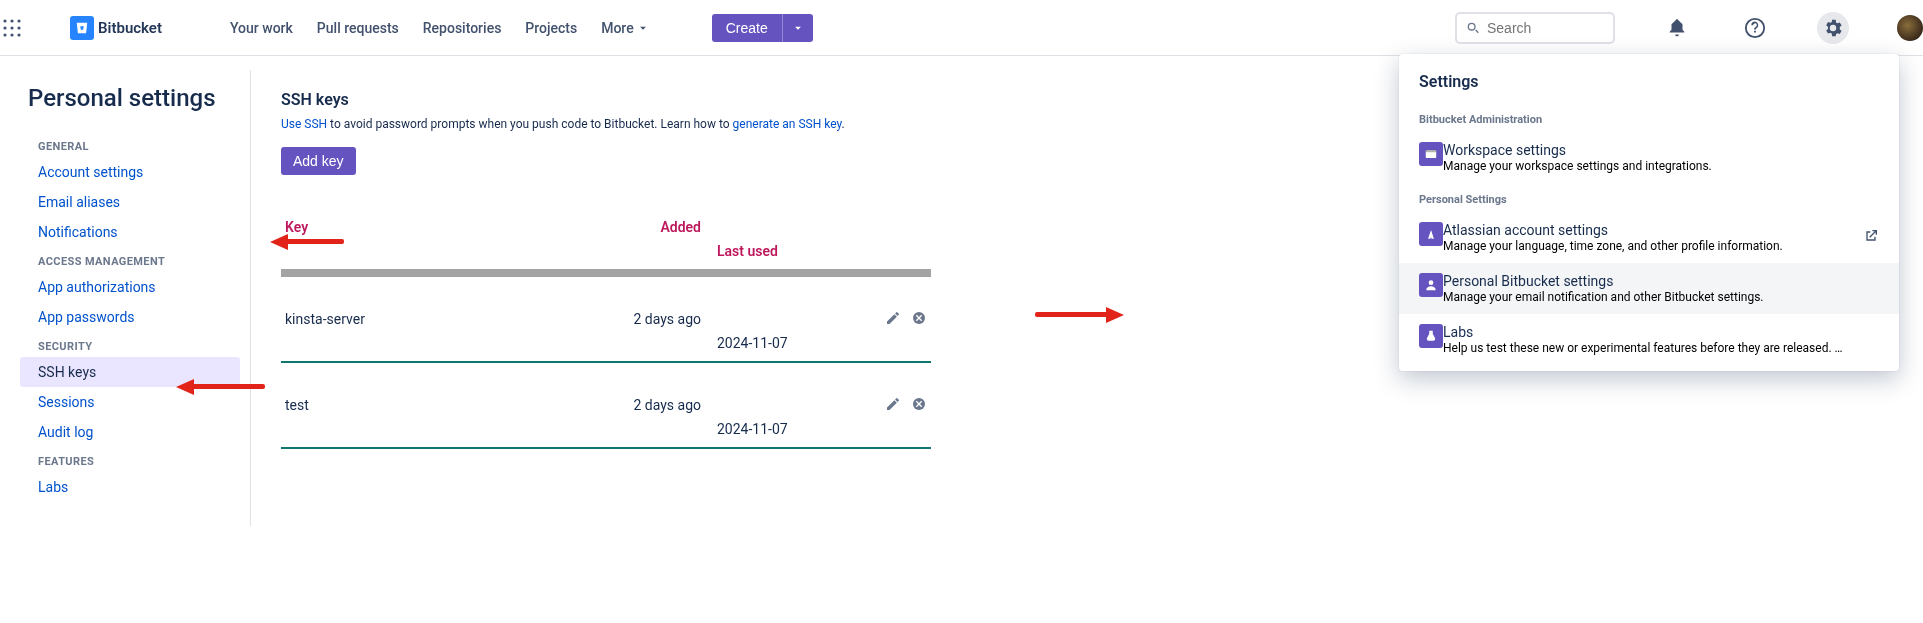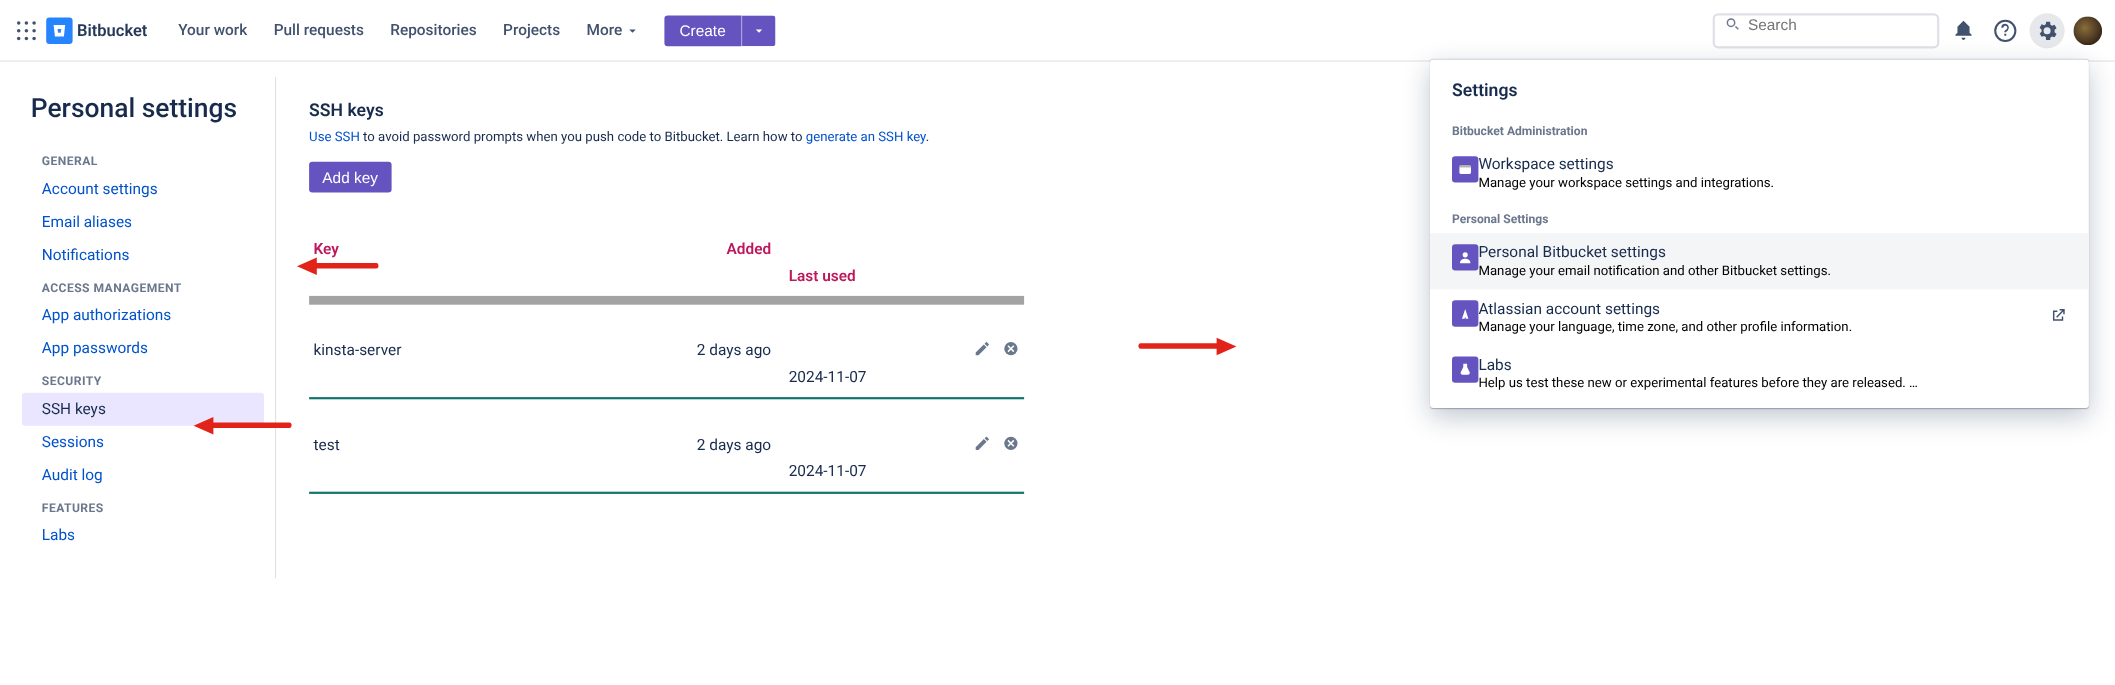--- a/index.html
+++ b/index.html
@@ -1,31 +1,31 @@
 <!DOCTYPE html>
 <html><head>
 <meta charset="utf-8">
 <style>
 * { margin:0; padding:0; box-sizing:border-box; }
 body { font-family:-apple-system,BlinkMacSystemFont,"Segoe UI",Roboto,sans-serif; font-size:14px; color:#172B4D; background:#fff; }
 
 
-.topnav { display:flex; align-items:center; height:56px; padding:0 12px; border-bottom:1px solid #dfe1e6; }
+.topnav { display:flex; align-items:center; height:56px; padding:0 0; border-bottom:1px solid #dfe1e6;gap:40px; }
 .app-switcher { width:24px; height:24px; display:flex; align-items:center; justify-content:center; cursor:pointer; color:#42526E; border-radius:3px; }
 .brand { display:flex; align-items:center; gap:4px; margin:0 8px 0 6px; cursor:pointer; }
 .brand-logo { width:24px; height:24px; background:#2684FF; border-radius:3px; display:flex; align-items:center; justify-content:center; color:#fff; font-weight:bold; font-size:13px; }
 .brand-name { font-weight:600; font-size:15px; color:#253858; }
 .nav-links { display:flex; align-items:center; gap:4px; margin-left:10px; }
 .nav-link { padding:8px 10px; color:#42526E; font-weight:500; cursor:pointer; border-radius:3px; }
 .nav-link.more { display:flex; align-items:center; gap:2px; }
 .create-grp { display:flex; margin-left:12px; }
 .create-btn { background:#6554C0; color:#fff; border:none; padding:6px 14px; border-radius:3px 0 0 3px; font-weight:500; cursor:pointer; font-size:14px; }
 .create-caret { background:#6554C0; color:#fff; border:none; border-left:1px solid rgba(255,255,255,.3); padding:0 8px; border-radius:0 3px 3px 0; cursor:pointer; display:flex; align-items:center; }
 .nav-spacer { flex:1; }
-.search-box { display:flex; align-items:flex-start; width:206px; height:32px; border:2px solid #dfe1e6; border-radius:5px; padding:0 8px; background:#fff; color:#6B778C; }
+.search-box { display:flex; align-items:center; width:160px; height:32px; border:2px solid #dfe1e6; border-radius:5px; padding:0 8px; background:#fff; color:#6B778C; }
 .search-box svg { flex-shrink:0; }
 .search-box input { border:none; outline:none; background:none; margin-left:6px; width:100%; font-size:14px; color:#172B4D; }
 .nav-icon { width:32px; height:32px; display:flex; align-items:center; justify-content:center; margin-left:6px; cursor:pointer; border-radius:50%; color:#42526E; }
 .nav-icon.active { background:#e6e8ec; color:#42526E; }
 .avatar { width:26px; height:26px; border-radius:50%; background:#333; margin-left:8px; cursor:pointer; background-image:radial-gradient(circle at 40% 40%,#8a6d3b 0%,#3a2a1a 70%); }
 
 
 .body { display:flex; position:relative; }
 .sidebar { width:250px; flex-shrink:0; padding:24px 10px 24px 20px; }
 .page-title { font-size:24px; font-weight:500; color:#172B4D; margin:4px 0 20px 8px; }
@@ -42,21 +42,21 @@
 .keys-table { width:650px; max-width:820px; }
 .kt-row { display:flex; align-items:center; border-bottom:2px solid #0f766e; padding:10px 4px; font-size:14px; }
 .kt-row.head { font-weight:600; color:#be185d; border-bottom:8px solid #a3a3a3; }
 .kt-key { flex:1; }
 .kt-added { width:120px; text-align:right; padding-right:16px; }
 .kt-used { width:140px;margin-top:48px; }
 .kt-actions { width:70px; display:flex; gap:10px; justify-content:flex-end; color:#6B778C; }
 .kt-actions span { cursor:pointer; }
 
 
-.settings-dd { position:absolute; top:-2px; right:24px; width:599px; background:#fff; border-radius:3px; box-shadow:0 8px 24px rgba(9,30,66,.25),0 0 1px rgba(9,30,66,.3); padding:18px 0 6px; z-index:10; }
+.settings-dd { position:absolute; top:-2px; right:24px; width:500px; background:#fff; border-radius:3px; box-shadow:0 8px 24px rgba(9,30,66,.25),0 0 1px rgba(9,30,66,.3); padding:18px 0 6px; z-index:10; }
 .dd-title { font-size:16px; font-weight:600; color:#172B4D; padding:0 20px 12px; }
 .dd-heading { font-size:11px; font-weight:700; color:#6B778C; padding:10px 20px 6px; }
 .dd-item { display:flex; align-items:flex-start; padding:10px 20px; cursor:pointer; }
 .dd-item.highlight { background:#f4f5f7; }
 .dd-icon { width:24px; height:24px; background:#6554C0; border-radius:3px; flex-shrink:0; display:flex; align-items:center; justify-content:center; color:#fff; }
 .dd-text { flex:1; min-width:0; }
 .dd-text .t { font-size:14px; color:#172B4D; font-weight:400; }
 .dd-text .d { font-size:12px; color:#000000; margin-top:1px; white-space:nowrap; overflow:hidden; text-overflow:ellipsis; }
 .dd-ext { color:#42526E; flex-shrink:0; align-self:center; }
 
@@ -218,46 +218,46 @@
               <rect x="3" y="5" width="18" height="14" rx="2"></rect>
               <rect x="3" y="5" width="18" height="4" fill="rgba(0,0,0,.3)"></rect>
             </svg>
           </div>
           <div class="dd-text">
             <div class="t">Workspace settings</div>
             <div class="d">Manage your workspace settings and integrations.</div>
           </div>
         </div>
         <div class="dd-heading">Personal Settings</div>
-        <div class="dd-item highlight">
-          <div class="dd-icon">
-            <svg width="14" height="14" viewBox="0 0 24 24" fill="#fff">
-              <circle cx="12" cy="8" r="4"></circle>
-              <path d="M4 20c0-4 4-6 8-6s8 2 8 6v1H4v-1z"></path>
-            </svg>
-          </div>
-          <div class="dd-text">
-            <div class="t">Personal Bitbucket settings</div>
-            <div class="d">Manage your email notification and other Bitbucket settings.</div>
-          </div>
-        </div>
         <div class="dd-item">
           <div class="dd-icon">
             <svg width="14" height="14" viewBox="0 0 24 24" fill="#fff">
               <path d="M7 20L12 5l5 15h-4l-1-3-1 3H7z"></path>
             </svg>
           </div>
           <div class="dd-text">
             <div class="t">Atlassian account settings</div>
             <div class="d">Manage your language, time zone, and other profile information.</div>
           </div>
           <span class="dd-ext"><svg width="16" height="16" viewBox="0 0 24 24">
               <path fill="currentColor" d="M14 3h7v7h-2V6.4l-8.3 8.3-1.4-1.4L17.6 5H14V3zM5 5h6v2H7v10h10v-4h2v6H5V5z"></path>
             </svg></span>
         </div>
+        <div class="dd-item highlight">
+          <div class="dd-icon">
+            <svg width="14" height="14" viewBox="0 0 24 24" fill="#fff">
+              <circle cx="12" cy="8" r="4"></circle>
+              <path d="M4 20c0-4 4-6 8-6s8 2 8 6v1H4v-1z"></path>
+            </svg>
+          </div>
+          <div class="dd-text">
+            <div class="t">Personal Bitbucket settings</div>
+            <div class="d">Manage your email notification and other Bitbucket settings.</div>
+          </div>
+        </div>
         <div class="dd-item">
           <div class="dd-icon">
             <svg width="14" height="14" viewBox="0 0 24 24" fill="#fff">
               <path d="M9 3h6v5l4 8a3 3 0 0 1-3 4H8a3 3 0 0 1-3-4l4-8V3z"></path>
             </svg>
           </div>
           <div class="dd-text">
             <div class="t">Labs</div>
             <div class="d">Help us test these new or experimental features before they are released. …</div>
           </div>

